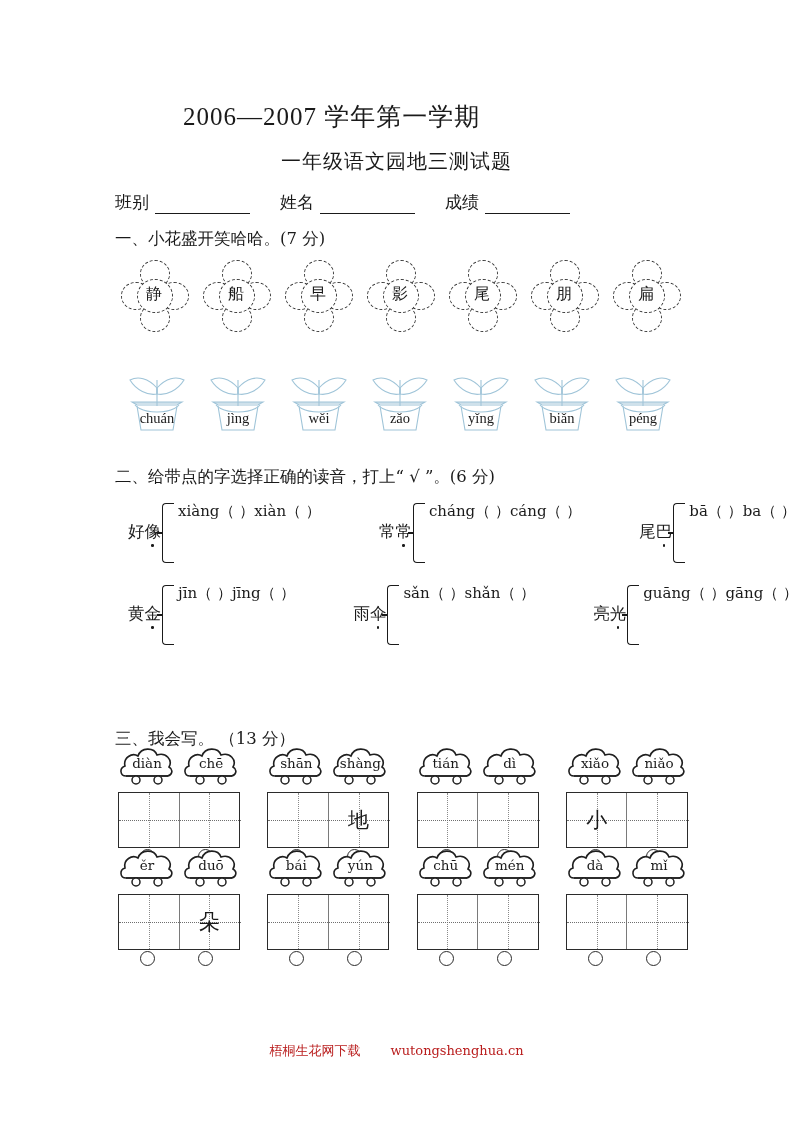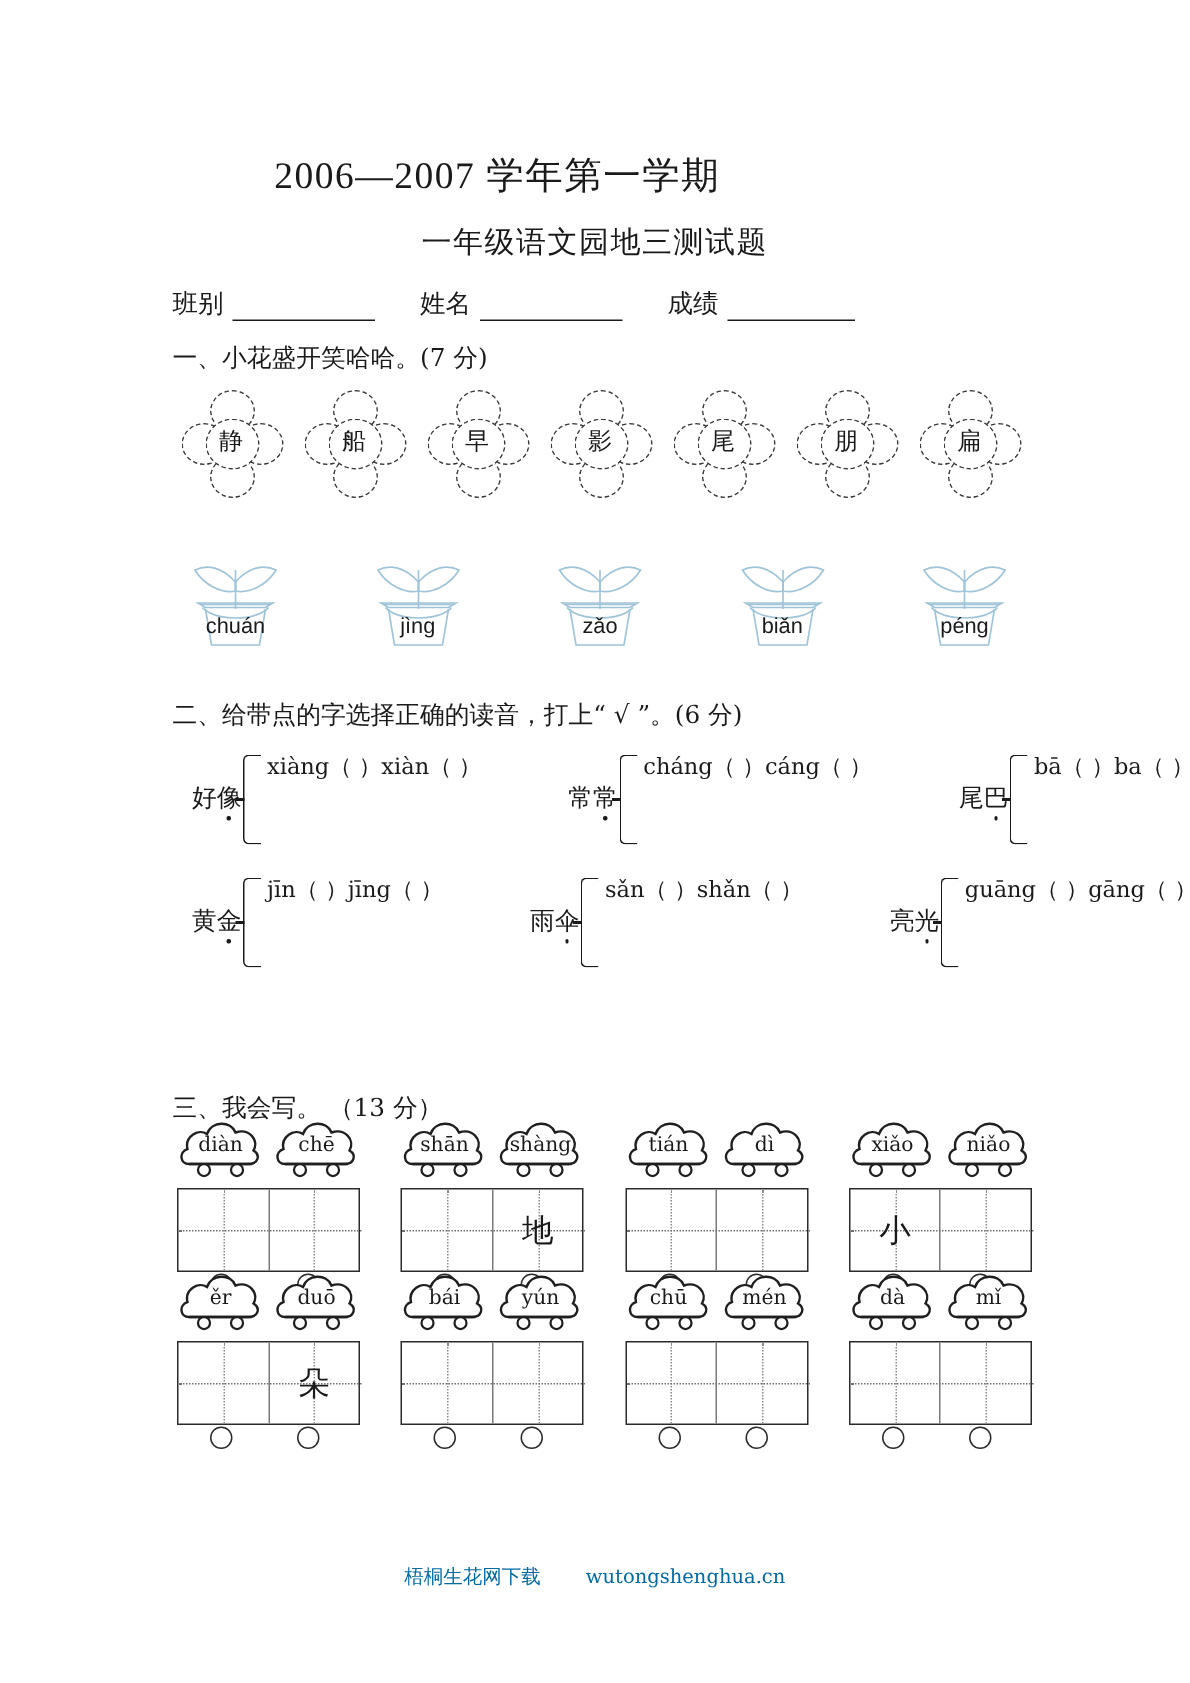--- a/index.html
+++ b/index.html
@@ -130,21 +130,21 @@
     height: 66px;
   }
   .pot svg { position: absolute; left: 0; top: 0; }
   .pot-py {
     position: absolute;
     left: 0; top: 38px;
     width: 74px;
     text-align: center;
     font-size: 14.5px;
     z-index: 4;
-    font-family: Liberation Sans, sans-serif;
+    font-family: Liberation Serif, serif;
   }
 
   
   .choice-grid {
     position: absolute;
     left: 128px;
     width: 600px;
   }
   #choice-row-1 { top: 496px; }
   #choice-row-2 { top: 578px; }
@@ -301,21 +301,21 @@
   .wheel.w1 { left: 22px; }
   .wheel.w2 { left: 80px; }
 
   
   .footer {
     position: absolute;
     left: 0; top: 1042px;
     width: 793px;
     text-align: center;
     font-size: 13px;
-    color: #0369a1;
+    color: #b91c1c;
   }
   .footer .fz { margin-right: 26px; }
 </style>
 </head>
 <body>
 
 <div class="page">
 
   <div class="title-main">2006—2007 学年第一学期</div>
   <div class="title-sub">一年级语文园地三测试题</div>
@@ -422,21 +422,49 @@
           <g fill="none" stroke="#9fc4d8" stroke-width="1.1">
             <path d="M37 34 L37 8"></path>
             <path d="M37 16 C28 6, 18 4, 10 8 C16 18, 28 24, 37 22 Z"></path>
             <path d="M37 16 C46 6, 56 4, 64 8 C58 18, 46 24, 37 22 Z"></path>
             <path d="M12 30 L62 30 L57 33 L17 33 Z"></path>
             <path d="M15 33 C15 33, 20 40, 37 40 C54 40, 59 33, 59 33"></path>
             <path d="M17 34 L21 58 L53 58 L57 34"></path>
             <path d="M14 31 L60 31"></path>
           </g>
         </svg>
+        <span class="pot-py">wěi</span>
+      </div>
+      <div class="pot">
+        <svg width="74" height="66" viewBox="0 0 74 66" aria-hidden="true">
+          <g fill="none" stroke="#9fc4d8" stroke-width="1.1">
+            <path d="M37 34 L37 8"></path>
+            <path d="M37 16 C28 6, 18 4, 10 8 C16 18, 28 24, 37 22 Z"></path>
+            <path d="M37 16 C46 6, 56 4, 64 8 C58 18, 46 24, 37 22 Z"></path>
+            <path d="M12 30 L62 30 L57 33 L17 33 Z"></path>
+            <path d="M15 33 C15 33, 20 40, 37 40 C54 40, 59 33, 59 33"></path>
+            <path d="M17 34 L21 58 L53 58 L57 34"></path>
+            <path d="M14 31 L60 31"></path>
+          </g>
+        </svg>
         <span class="pot-py">zǎo</span>
+      </div>
+      <div class="pot">
+        <svg width="74" height="66" viewBox="0 0 74 66" aria-hidden="true">
+          <g fill="none" stroke="#9fc4d8" stroke-width="1.1">
+            <path d="M37 34 L37 8"></path>
+            <path d="M37 16 C28 6, 18 4, 10 8 C16 18, 28 24, 37 22 Z"></path>
+            <path d="M37 16 C46 6, 56 4, 64 8 C58 18, 46 24, 37 22 Z"></path>
+            <path d="M12 30 L62 30 L57 33 L17 33 Z"></path>
+            <path d="M15 33 C15 33, 20 40, 37 40 C54 40, 59 33, 59 33"></path>
+            <path d="M17 34 L21 58 L53 58 L57 34"></path>
+            <path d="M14 31 L60 31"></path>
+          </g>
+        </svg>
+        <span class="pot-py">yǐng</span>
       </div>
       <div class="pot">
         <svg width="74" height="66" viewBox="0 0 74 66" aria-hidden="true">
           <g fill="none" stroke="#9fc4d8" stroke-width="1.1">
             <path d="M37 34 L37 8"></path>
             <path d="M37 16 C28 6, 18 4, 10 8 C16 18, 28 24, 37 22 Z"></path>
             <path d="M37 16 C46 6, 56 4, 64 8 C58 18, 46 24, 37 22 Z"></path>
             <path d="M12 30 L62 30 L57 33 L17 33 Z"></path>
             <path d="M15 33 C15 33, 20 40, 37 40 C54 40, 59 33, 59 33"></path>
             <path d="M17 34 L21 58 L53 58 L57 34"></path>

